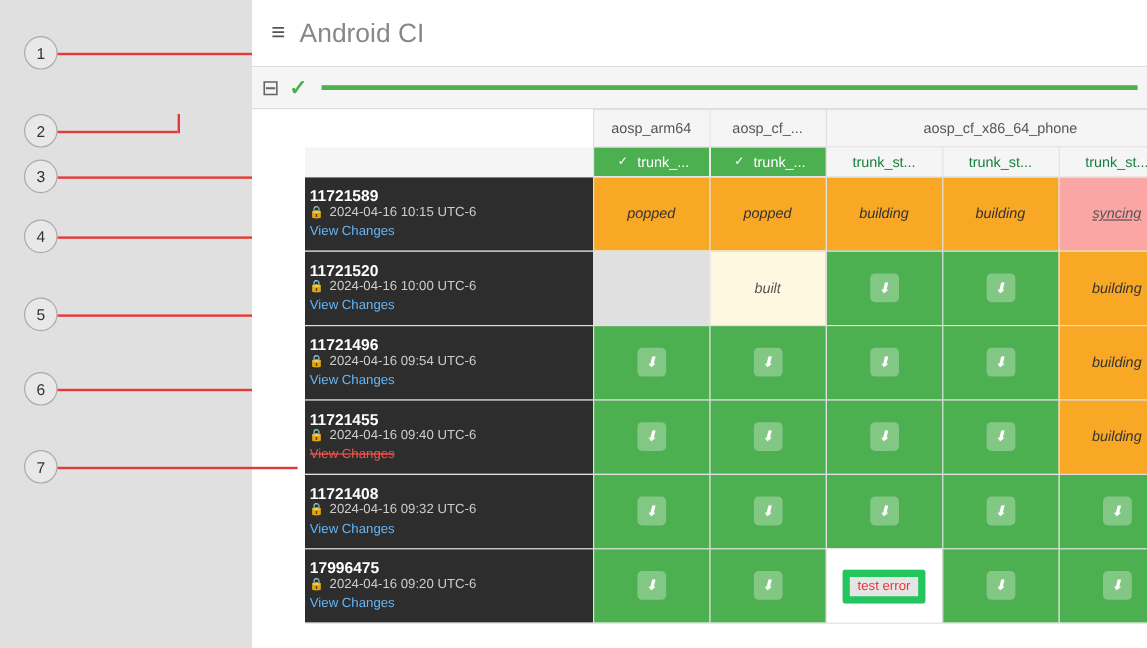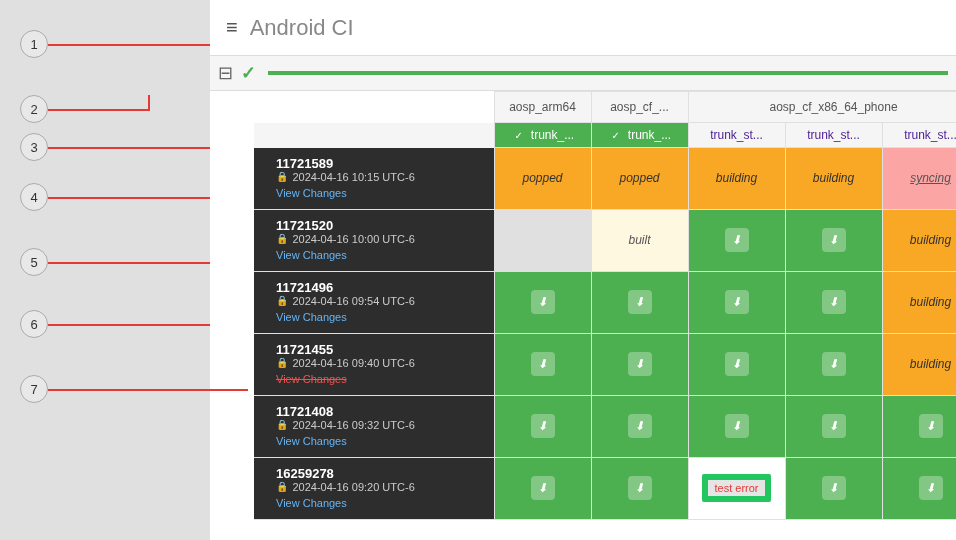--- a/index.html
+++ b/index.html
@@ -132,21 +132,21 @@
     
     col.build-col { width: 240px; }
     col.data-col { width: 97px; }
 
     thead tr th {
       background: #f5f5f5;
       border: 1px solid #e0e0e0;
       padding: 8px 6px;
       font-size: 12px;
       font-weight: normal;
-      color: #4c1d95;
+      color: #15803d;
       text-align: center;
       white-space: nowrap;
       overflow: hidden;
       text-overflow: ellipsis;
     }
 
     .branch-name {
       font-size: 12px;
       color: #555;
       overflow: hidden;
@@ -173,21 +173,21 @@
       flex-shrink: 0;
     }
 
     tbody tr {
       border-bottom: 1px solid #e0e0e0;
     }
 
     .build-info-cell {
       background: #2d2d2d;
       color: #fff;
-      padding: 8px 22px;
+      padding: 8px 4px;
       vertical-align: middle;
     }
 
     .build-number {
       font-size: 13px;
       font-weight: bold;
       color: #fff;
     }
 
     .build-date {
@@ -458,21 +458,21 @@
           <td class="status-cell status-green">
             <span class="download-icon">⬇</span>
           </td>
           <td class="status-cell status-green">
             <span class="download-icon">⬇</span>
           </td>
         </tr>
 
         <tr>
           <td class="build-info-cell">
-            <div class="build-number">16259278</div>
+            <div class="build-number">17996475</div>
             <div class="build-date">
               <span class="lock-icon">🔒</span>
               2024-04-16 09:20 UTC-6
             </div>
             <a class="view-changes">View Changes</a>
           </td>
           <td class="status-cell status-green">
             <span class="download-icon">⬇</span>
           </td>
           <td class="status-cell status-green">

